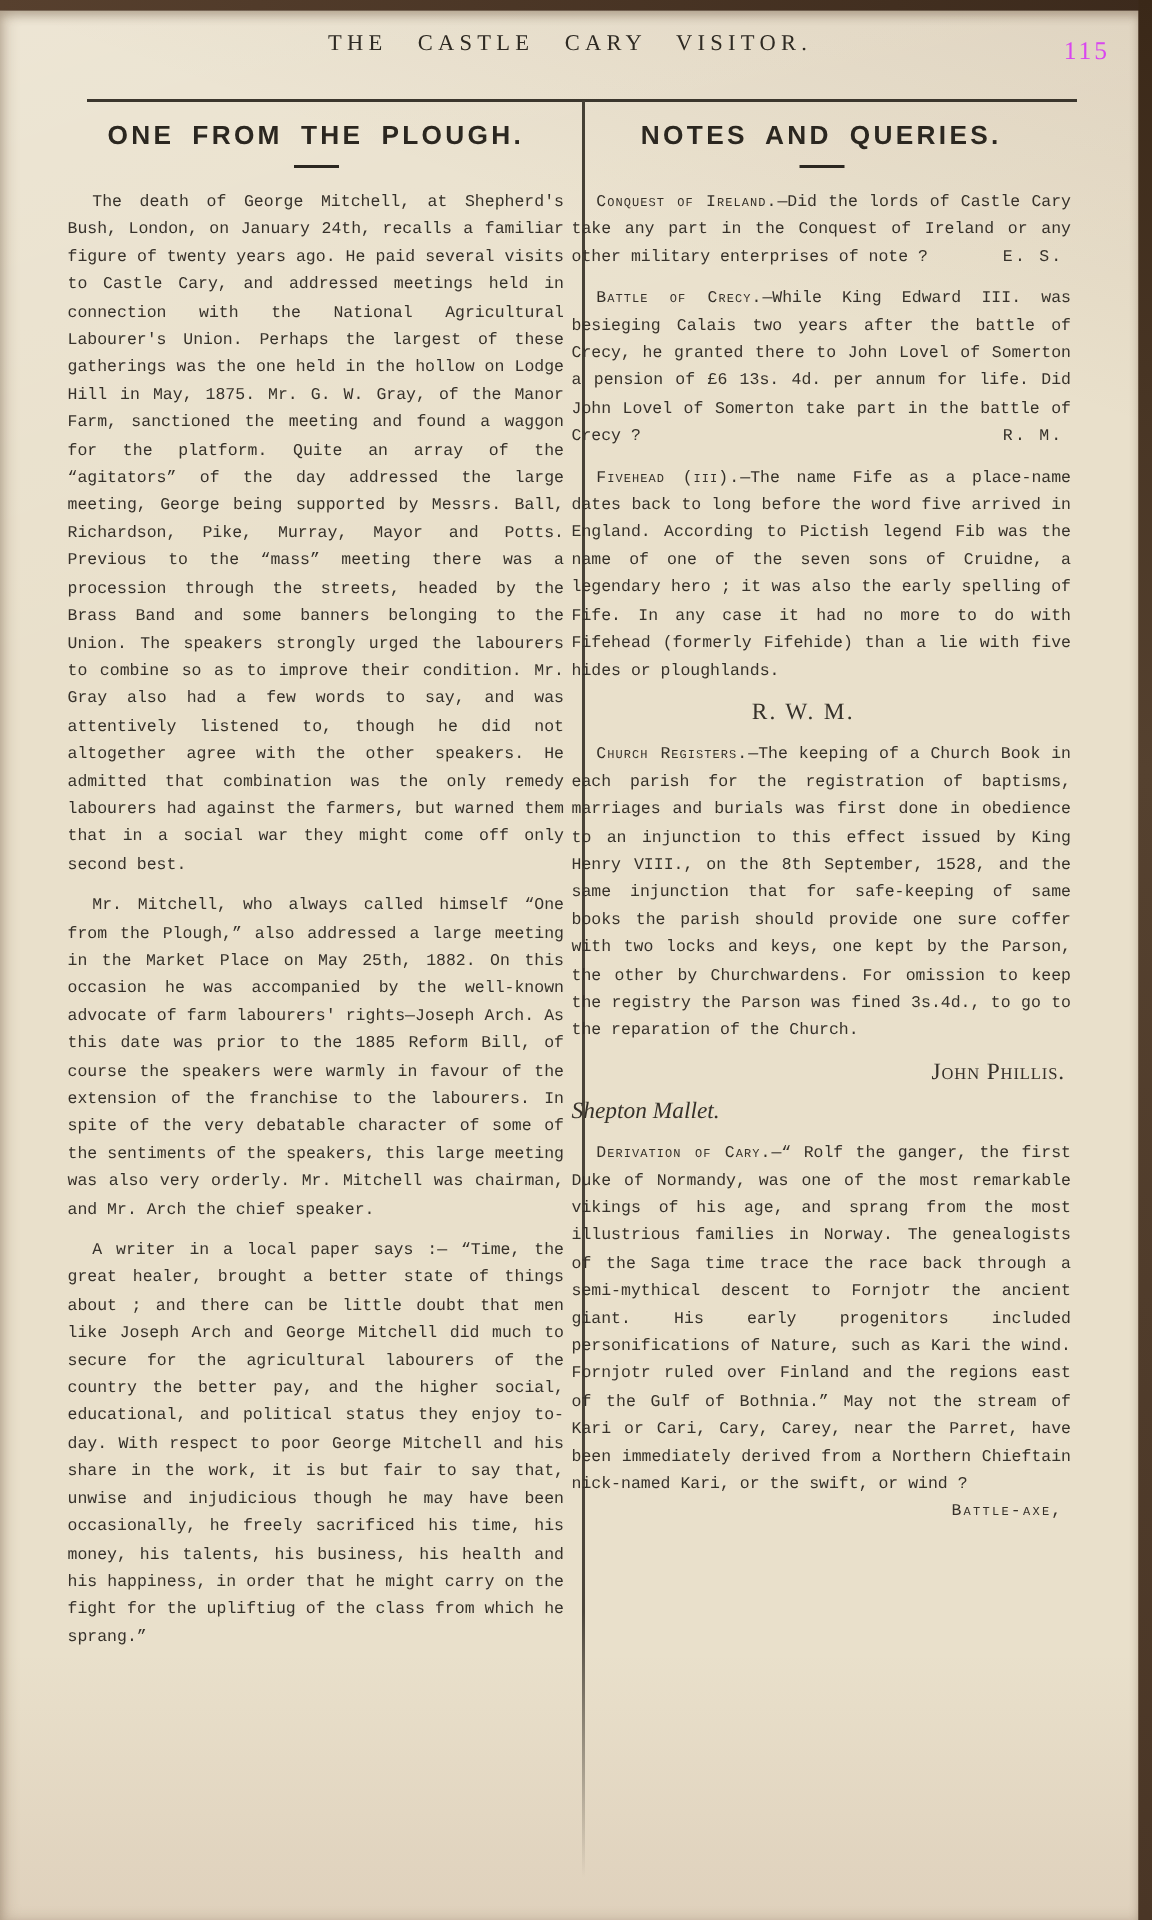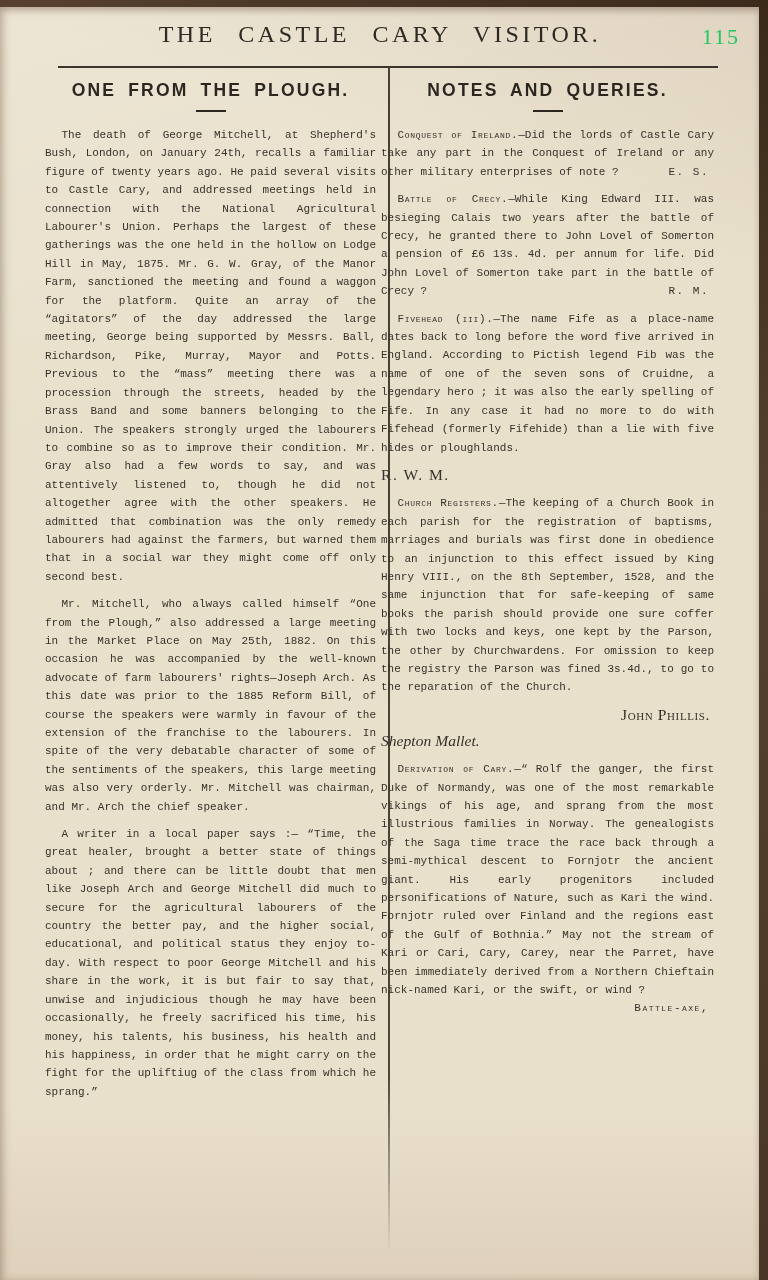--- a/index.html
+++ b/index.html
@@ -17,26 +17,26 @@
       #e9e0cb;
     box-shadow: inset 4px 0 9px rgba(110,85,60,0.25), inset 0 4px 6px rgba(80,55,35,0.25);
   }
   .edge-top { position:absolute; left:0; top:0; width:100%; height:7px;
     background:linear-gradient(90deg,#57402e,#3c2a1c); }
   .edge-right { position:absolute; right:0; top:0; width:9px; height:100%;
     background:linear-gradient(180deg,#3a2818,#55412f 40%,#4a3626); }
 
   .masthead {
     position:absolute; top:21px; left:30px; width:700px; text-align:center;
-    font-size:24px; font-weight:normal; color:#2e2a23;
+    font-size:15px; font-weight:normal; color:#2e2a23;
     letter-spacing:3.5px; word-spacing:13px;
   }
   .pagenum {
     position:absolute; top:24px; right:28px;
-    font-size:22px; color:#22c55e; letter-spacing:2px;
+    font-size:17px; color:#d946ef; letter-spacing:2px;
   }
   .header-rule {
     position:absolute; top:66px; left:58px; width:660px; height:2px; background:#3b362d;
   }
   .col-divider {
     position:absolute; top:67px; left:388px; width:2px; height:1185px;
     background:linear-gradient(180deg,#454035 0%, #4a443a 85%, rgba(74,68,58,0) 100%);
   }
 
   .column { position:absolute; top:80px; color:#36312a; }
@@ -52,21 +52,21 @@
 
   .body-text p {
     font-size:11px; line-height:18.4px; text-align:justify;
     text-indent:1.5em; margin:0 0 9px 0;font-family:Liberation Mono, monospace;
   }
   .body-text p.editor-note { text-indent:0.55em; }
 
   .q-title { font-variant:small-caps; letter-spacing:0.7px; }
   .sc { font-variant:small-caps; }
   .sig { float:right; letter-spacing:1.5px; padding-left:8px; padding-right:5px; }
-  .sig-line { text-align:left; padding-right:24px; font-size:15.6px; line-height:18.4px;
+  .sig-line { text-align:center; padding-right:24px; font-size:15.6px; line-height:18.4px;
     letter-spacing:1.5px; margin:1px 0 10px 0; }
   .attr-line { display:flex; justify-content:space-between; font-size:15.6px;
     line-height:18.4px; margin:0 0 10px 0; }
   .attr-place { font-style:italic;margin-top:26px; }
   .attr-author { font-variant:small-caps; letter-spacing:0.6px; padding-right:4px; }
 </style>
 </head>
 <body>
 
 <div class="paper"></div>

